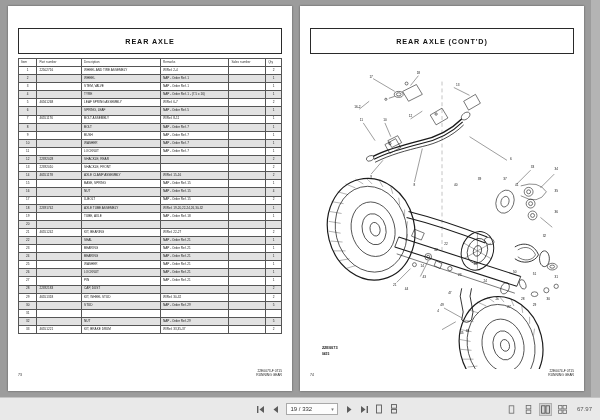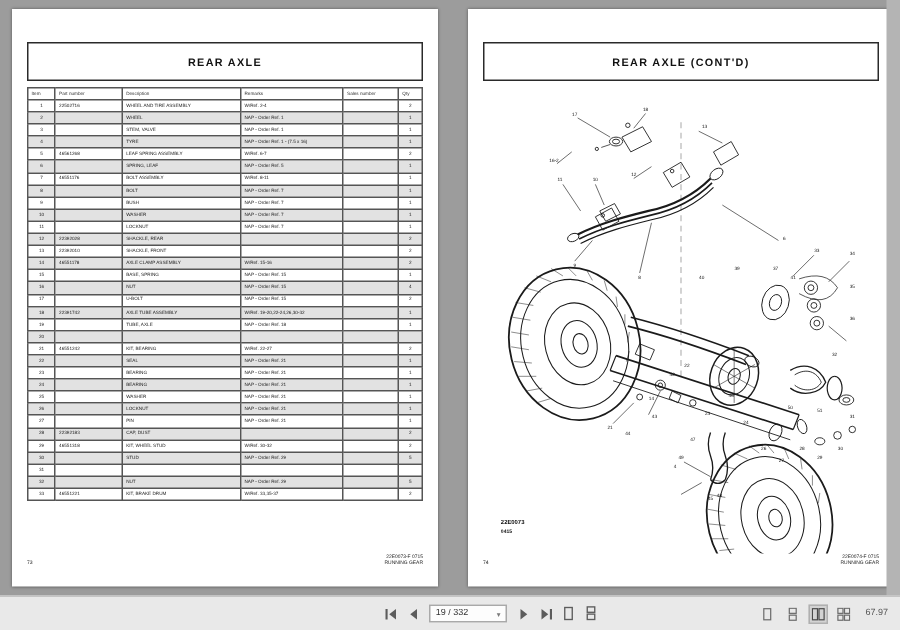--- a/index.html
+++ b/index.html
@@ -15,21 +15,21 @@
   #pages-area {
     position: absolute; left: 0; top: 0; width: 600px; height: 397px;
     background: #9c9c9c;
   }
   .page {
     position: absolute; top: 6px; height: 385px;
     background: #ffffff;
     box-shadow: 0 0 2px rgba(0,0,0,.45);
   }
   #page-left  { left: 8px;  width: 284px; }
-  #page-right { left: 312px; width: 284px; text-decoration: underline; }
+  #page-right { left: 300px; width: 284px; text-decoration: underline; }
 
   .page-inner { position: absolute; left: 0; top: 0; right: 0; bottom: 0; padding: 12px 10px 6px 10px; }
 
   
   .title-box {
     border: 1px solid #2a2a2a;
     height: 26px;
     display: flex; align-items: center; justify-content: center;
     margin: 10px 0 0 0;
   }

